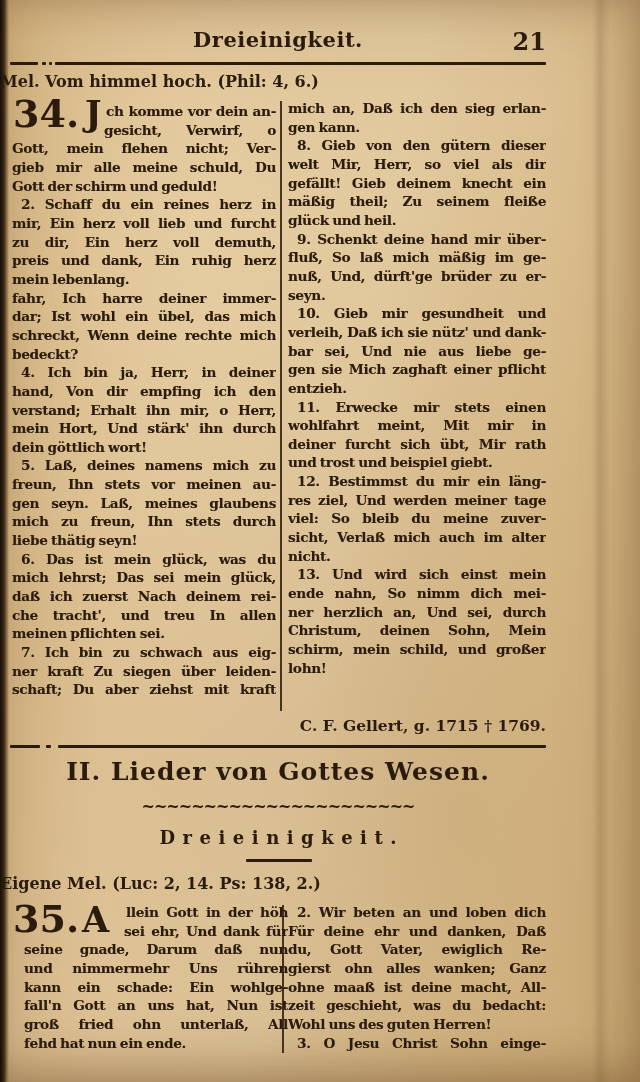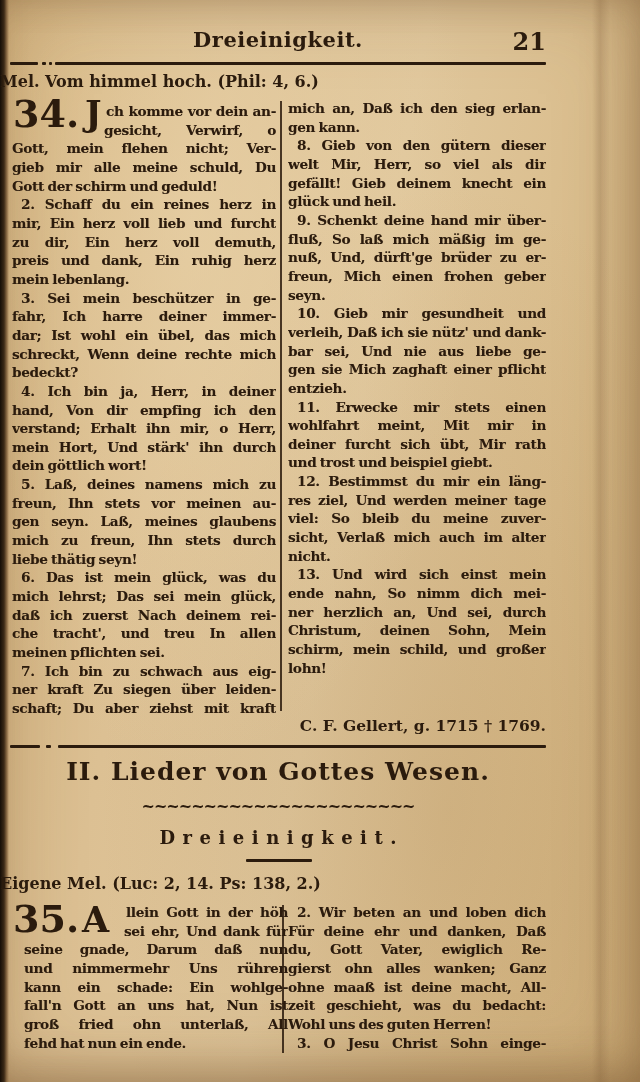--- a/index.html
+++ b/index.html
@@ -104,21 +104,20 @@
       <div class="tline">ch komme vor dein an-</div>
       <div class="tline">gesicht, Verwirf, o</div>
       <div class="tline">Gott, mein flehen nicht; Ver-</div>
       <div class="tline">gieb mir alle meine schuld, Du</div>
       <div class="tline end">Gott der schirm und geduld!</div>
       <div class="tline vin">2. Schaff du ein reines herz in</div>
       <div class="tline">mir, Ein herz voll lieb und furcht</div>
       <div class="tline">zu dir, Ein herz voll demuth,</div>
       <div class="tline">preis und dank, Ein ruhig herz</div>
       <div class="tline end">mein lebenlang.</div>
-      <div class="tline vin">3. Sei mein beschützer in ge-</div>
       <div class="tline">fahr, Ich harre deiner immer-</div>
       <div class="tline">dar; Ist wohl ein übel, das mich</div>
       <div class="tline">schreckt, Wenn deine rechte mich</div>
       <div class="tline end">bedeckt?</div>
       <div class="tline vin">4. Ich bin ja, Herr, in deiner</div>
       <div class="tline">hand, Von dir empfing ich den</div>
       <div class="tline">verstand; Erhalt ihn mir, o Herr,</div>
       <div class="tline">mein Hort, Und stärk' ihn durch</div>
       <div class="tline end">dein göttlich wort!</div>
       <div class="tline vin">5. Laß, deines namens mich zu</div>
@@ -135,25 +134,25 @@
       <div class="tline">ner kraft Zu siegen über leiden-</div>
       <div class="tline">schaft; Du aber ziehst mit kraft</div>
     </div>
   <div class="coldiv div-34"></div>
   <div class="col col34-right">
       <div class="tline">mich an, Daß ich den sieg erlan-</div>
       <div class="tline end">gen kann.</div>
       <div class="tline vin">8. Gieb von den gütern dieser</div>
       <div class="tline">welt Mir, Herr, so viel als dir</div>
       <div class="tline">gefällt! Gieb deinem knecht ein</div>
+      <div class="tline">mäßig theil; Zu seinem fleiße</div>
       <div class="tline end">glück und heil.</div>
       <div class="tline vin">9. Schenkt deine hand mir über-</div>
       <div class="tline">fluß, So laß mich mäßig im ge-</div>
       <div class="tline">nuß, Und, dürft'ge brüder zu er-</div>
-      <div class="tline">freun, Mich einen frohen geber</div>
       <div class="tline end">seyn.</div>
       <div class="tline vin">10. Gieb mir gesundheit und</div>
       <div class="tline">verleih, Daß ich sie nütz' und dank-</div>
       <div class="tline">bar sei, Und nie aus liebe ge-</div>
       <div class="tline">gen sie Mich zaghaft einer pflicht</div>
       <div class="tline end">entzieh.</div>
       <div class="tline vin">11. Erwecke mir stets einen</div>
       <div class="tline">wohlfahrt meint, Mit mir in</div>
       <div class="tline">deiner furcht sich übt, Mir rath</div>
       <div class="tline end">und trost und beispiel giebt.</div>

